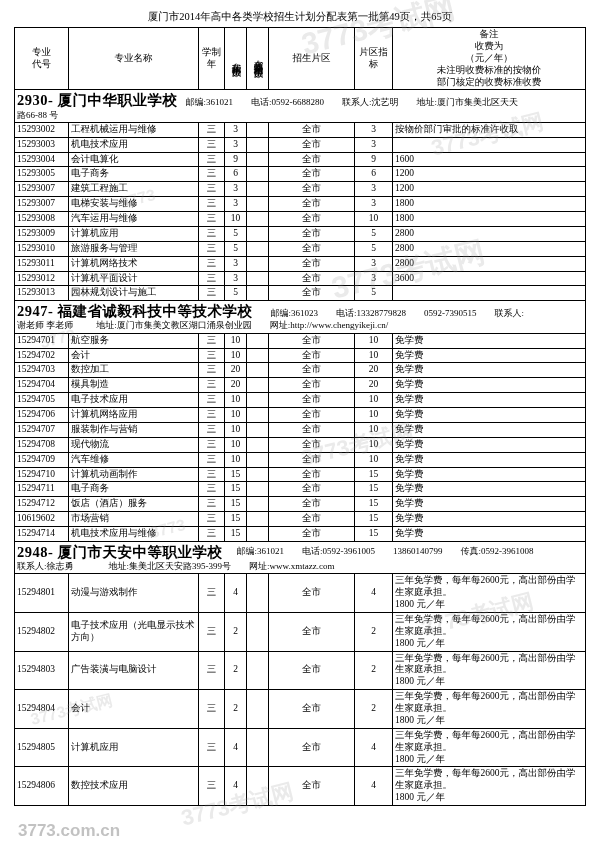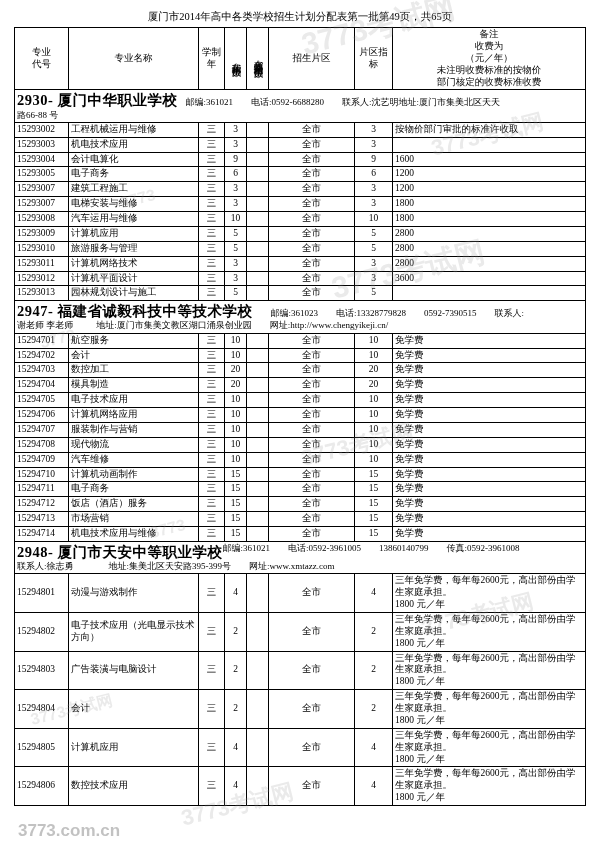--- a/index.html
+++ b/index.html
@@ -136,21 +136,21 @@
           <td><span class="vert">在我市招生数</span></td>
           <td><span class="vert">在省内其它地市招生数</span></td>
           <td>招生片区</td>
           <td>片区指标</td>
           <td>备注<br>收费为<br>（元／年）<br>未注明收费标准的按物价<br>部门核定的收费标准收费</td>
         </tr>
         <tr class="schoolrow">
           <td colspan="8">
             <div style="display:flex;align-items:baseline;gap:8px;flex-wrap:wrap;">
               <span class="sname">2930- 厦门中华职业学校</span>
-              <span class="sinfo"><span style="display:inline-block;margin-right:18px;">邮编:361021</span><span style="display:inline-block;margin-right:18px;">电话:0592-6688280</span><span style="display:inline-block;">联系人:沈艺明</span><span style="display:inline-block;margin-right:18px;">地址:厦门市集美北区天天</span></span>
+              <span class="sinfo"><span style="display:inline-block;margin-right:18px;">邮编:361021</span><span style="display:inline-block;margin-right:18px;">电话:0592-6688280</span><span style="display:inline-block;margin-right:18px;">联系人:沈艺明</span><span style="display:inline-block;margin-right:18px;">地址:厦门市集美北区天天</span></span>
             </div>
             <div class="sinfo">路66-88 号</div>
           </td>
         </tr>
         <tr>
           <td class="lft code">15293002</td>
           <td class="lft">工程机械运用与维修</td>
           <td class="ctr">三</td>
           <td class="ctr">3</td>
           <td class="ctr"></td>
@@ -391,42 +391,42 @@
           <td class="lft code">15294712</td>
           <td class="lft">饭店（酒店）服务</td>
           <td class="ctr">三</td>
           <td class="ctr">15</td>
           <td class="ctr"></td>
           <td class="ctr">全市</td>
           <td class="ctr">15</td>
           <td class="lft note-cell">免学费</td>
         </tr>
         <tr>
-          <td class="lft code">15294713</td>
+          <td class="lft code">10619602</td>
           <td class="lft">市场营销</td>
           <td class="ctr">三</td>
           <td class="ctr">15</td>
           <td class="ctr"></td>
           <td class="ctr">全市</td>
           <td class="ctr">15</td>
           <td class="lft note-cell">免学费</td>
         </tr>
         <tr>
           <td class="lft code">15294714</td>
           <td class="lft">机电技术应用与维修</td>
           <td class="ctr">三</td>
           <td class="ctr">15</td>
           <td class="ctr"></td>
           <td class="ctr">全市</td>
           <td class="ctr">15</td>
           <td class="lft note-cell">免学费</td>
         </tr>
         <tr class="schoolrow">
           <td colspan="8">
-            <div style="display:flex;align-items:flex-start;gap:0;flex-wrap:wrap;">
+            <div style="display:flex;align-items:center;gap:14px;flex-wrap:wrap;">
               <span class="sname">2948- 厦门市天安中等职业学校</span>
               <span class="sinfo"><span style="display:inline-block;margin-right:18px;">邮编:361021</span><span style="display:inline-block;margin-right:18px;">电话:0592-3961005</span><span style="display:inline-block;margin-right:18px;">13860140799</span><span style="display:inline-block;margin-right:18px;">传真:0592-3961008</span></span>
             </div>
             <div class="sinfo"><span style="display:inline-block;margin-right:35px;">联系人:徐志勇</span><span style="display:inline-block;margin-right:18px;">地址:集美北区天安路395-399号</span><span style="display:inline-block;margin-right:18px;">网址:www.xmtazz.com</span></div>
           </td>
         </tr>
         <tr>
           <td class="lft code">15294801</td>
           <td class="lft">动漫与游戏制作</td>
           <td class="ctr">三</td>

